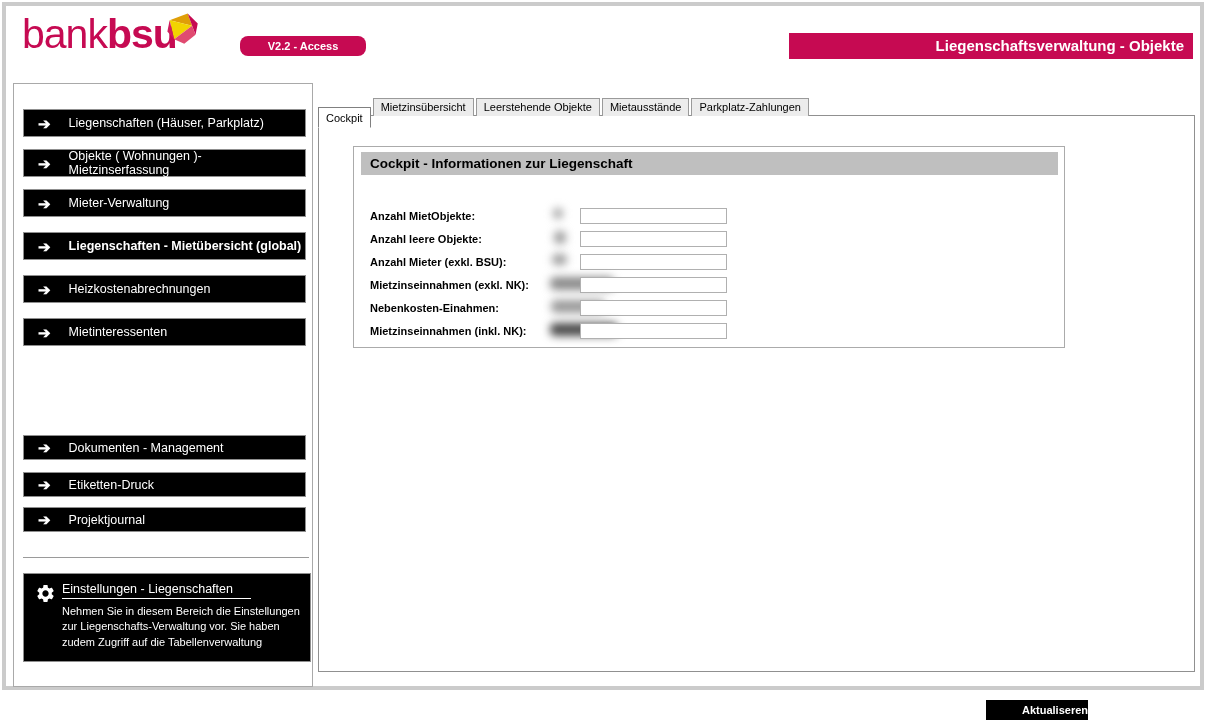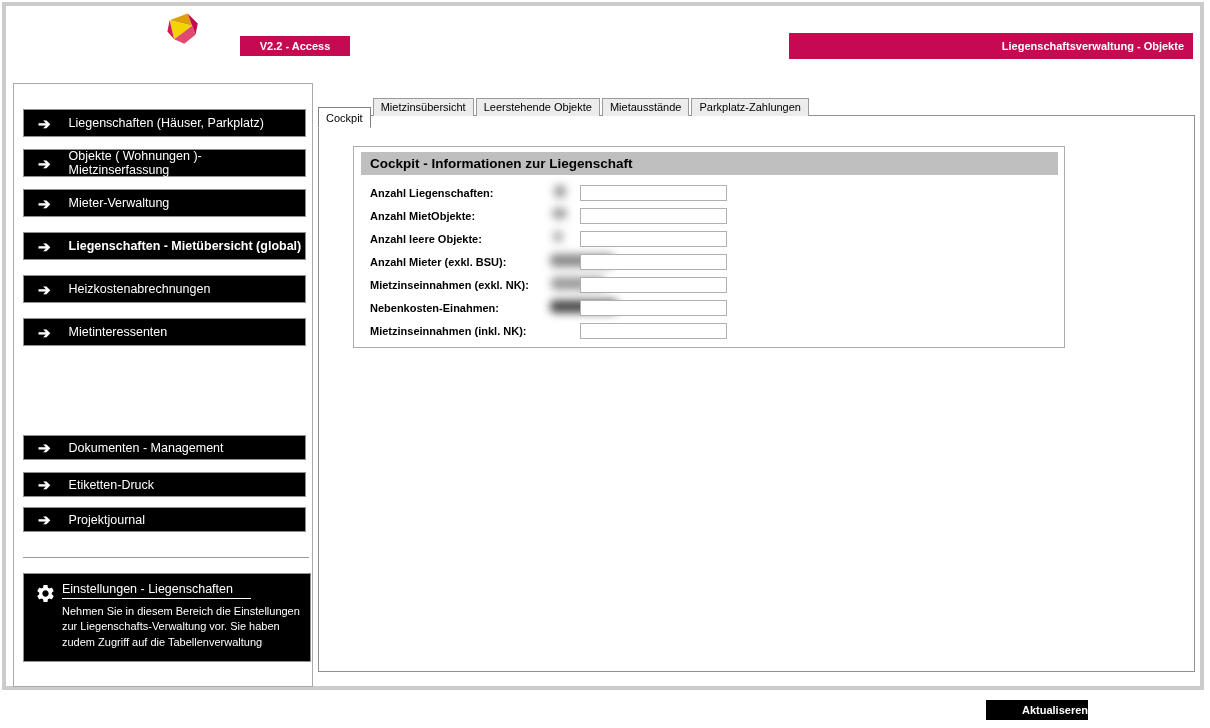--- a/index.html
+++ b/index.html
@@ -11,26 +11,26 @@
   .frame { position:absolute; left:2px; top:2px; width:1202px; height:688px;
            border:4px solid #cbcbcb; background:#fff; }
 
   
   .logo { position:absolute; left:22px; top:8px; height:52px; color:#c60a52;
           font-size:41px; letter-spacing:-1px; line-height:52px; white-space:nowrap; }
   .logo .lt-reg { font-weight:400; }
   .logo .lt-bold { font-weight:700; }
   .gem { position:absolute; left:164px; top:10px; width:36px; height:36px; }
 
-  .version-badge { position:absolute; left:240px; top:36px; width:110px; height:20px;
+  .version-badge { position:absolute; left:240px; top:36px; width:126px; height:20px;
                    background:#c60a52; color:#fff; font-size:11px; font-weight:700;
-                   text-align:center; line-height:20px; }
+                   text-align:center; line-height:20px;border-radius:8px; }
 
   .title-bar { position:absolute; left:789px; top:33px; width:404px; height:26px;
-               background:#c60a52; color:#fff; font-size:11px; font-weight:700;
+               background:#c60a52; color:#fff; font-size:15px; font-weight:700;
                text-align:right; line-height:26px; padding-right:9px; }
 
   
   .sidebar { position:absolute; left:13px; top:83px; width:300px; height:604px;
              border:1px solid #a9a9a9; background:#fff; }
   .side-btn { position:absolute; left:9px; width:283px; height:28px; background:#000;
               border:1px solid #8f8f8f; color:#fff; display:flex; align-items:center;
               font-size:12.5px; cursor:pointer; }
   .side-btn .arrow { font-size:15px; font-weight:700; margin:0 18px 0 14px; line-height:1; }
   .side-btn.small { height:25px; font-size:12.5px; }
@@ -85,20 +85,23 @@
                 line-height:20px; cursor:pointer; }
   .btn-refresh { left:986px;text-align:right; }
   .btn-close { left:1096px;margin-top:28px; }
 </style>
 </head>
 <body>
 
 <div id="canvas">
   <div class="frame"></div>
 
+  <div class="logo">
+    <span class="lt-reg">bank</span><span class="lt-bold">bsu</span>
+  </div>
   <svg class="gem" viewBox="0 0 32 32">
     <polygon points="5,9 21,3 25,14" fill="#df9f08"></polygon>
     <polygon points="5,9 25,14 9,26" fill="#f2d400"></polygon>
     <polygon points="21,3 30,12 28,22 25,14" fill="#c60a52"></polygon>
     <polygon points="9,26 25,14 28,22 18,30" fill="#e04a70"></polygon>
     <polygon points="5,9 9,26 3,19" fill="#d01c5c"></polygon>
   </svg>
   <div class="version-badge">V2.2 - Access</div>
   <div class="title-bar">Liegenschaftsverwaltung - Objekte</div>
 
@@ -156,25 +159,20 @@
     <div class="tab">Mietzinsübersicht</div>
     <div class="tab">Leerstehende Objekte</div>
     <div class="tab">Mietausstände</div>
     <div class="tab">Parkplatz-Zahlungen</div>
   </div>
 
   <div class="content-panel">
     <div class="groupbox">
       <div class="group-header">Cockpit - Informationen zur Liegenschaft</div>
 
-      <div class="form-row" style="top:38px">
-        <span class="flabel">Anzahl Liegenschaften:</span>
-        <span class="smudge"></span>
-        <input class="finput" value="" style="">
-      </div>
       <div class="form-row" style="top:84px">
         <span class="flabel">Anzahl leere Objekte:</span>
         <span class="smudge"></span>
         <input class="finput" value="" style="">
       </div>
       <div class="form-row" style="top:61px">
         <span class="flabel">Anzahl MietObjekte:</span>
         <span class="smudge"></span>
         <input class="finput" value="" style="">
       </div>

